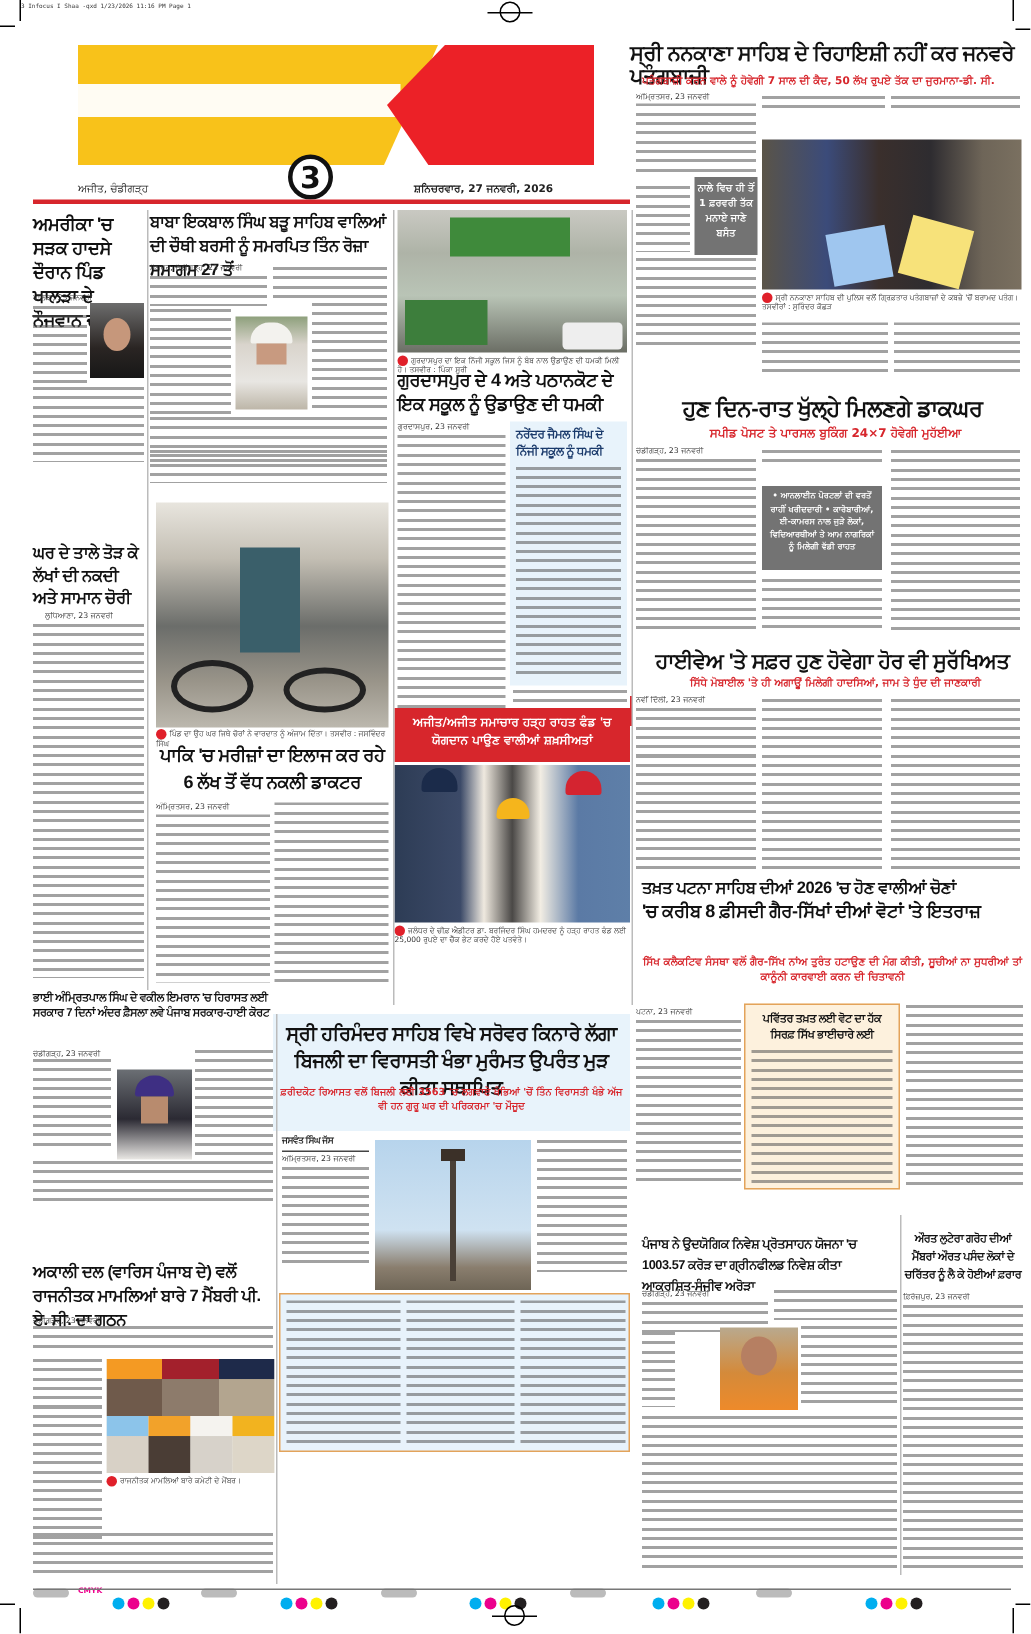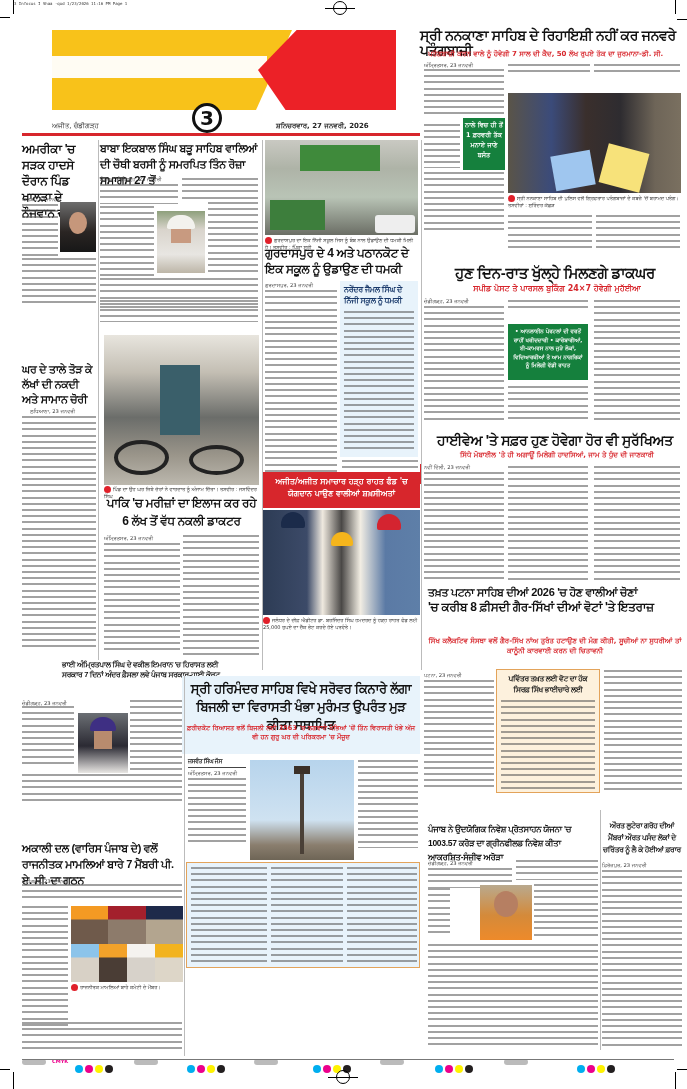--- a/index.html
+++ b/index.html
@@ -22,21 +22,21 @@
   .dateline-right { left: 276px; top: 122px; font-size: 7px; font-weight: bold; color:#222; }
   .rule-red { left: 22px; top: 133px; width: 398px; height: 3px; background: #d7262c; }
   
   .hl { font-family: "Liberation Sans Narrow", "Liberation Sans", sans-serif; font-weight: bold; color: #111; line-height: 1.1; letter-spacing: -0.3px; }
   .sub-red { color: #d7262c; font-weight: bold; }
   .body-text { font-size: 5.2px; line-height: 6.4px; color: #333; text-align: justify; overflow: hidden; }
   .fake-lines { background: repeating-linear-gradient(to bottom, #555 0 2px, transparent 2px 6.2px); opacity: .55; }
   .photo { background: #999; overflow: hidden; }
   .caption { font-size: 5px; line-height: 6px; color: #333; }
   .red-dot { display:inline-block; width:7px; height:7px; border-radius:50%; background:#e0202a; vertical-align: middle; margin-right: 2px; }
-  .blue-box { background: #15803d; color: #fff; font-weight: bold; text-align: center; }
+  .blue-box { background: #737373; color: #fff; font-weight: bold; text-align: center; }
   .red-banner { background: #d7262c; color: #fff; font-weight: bold; text-align: center; }
   .beige-box { background: #fdf1dd; border: 1px solid #e3a35a; }
   .lightblue-box { background: #e8f3fb; }
   .col-rule { width: 1px; background: #bbb; }
   .dot { display:inline-block; width:8px; height:8px; border-radius:50%; margin: 0 1px; }
 </style>
 </head>
 <body>
 
 <div class="abs slug">3 Infocus I Shaa -qxd  1/23/2026  11:16 PM  Page 1</div>
@@ -153,21 +153,21 @@
 <div class="abs hl" style="left:428px;top:601px;width:254px;font-size:12px;">'ਚ ਕਰੀਬ 8 ਫ਼ੀਸਦੀ ਗੈਰ-ਸਿੱਖਾਂ ਦੀਆਂ ਵੋਟਾਂ 'ਤੇ ਇਤਰਾਜ਼</div>
 <div class="abs sub-red" style="left:428px;top:636px;width:254px;font-size:7px;line-height:10px;text-align:center;">ਸਿੱਖ ਕਲੈਕਟਿਵ ਸੰਸਥਾ ਵਲੋਂ ਗੈਰ-ਸਿੱਖ ਨਾਂਅ ਤੁਰੰਤ ਹਟਾਉਣ ਦੀ ਮੰਗ ਕੀਤੀ, ਸੂਚੀਆਂ ਨਾ ਸੁਧਰੀਆਂ ਤਾਂ ਕਾਨੂੰਨੀ ਕਾਰਵਾਈ ਕਰਨ ਦੀ ਚਿਤਾਵਨੀ</div>
 <div class="abs body-text" style="left:424px;top:672px;width:70px;height:6px;">ਪਟਨਾ, 23 ਜਨਵਰੀ</div>
 <div class="abs fake-lines" style="left:424px;top:680px;width:70px;height:110px;"></div>
 <div class="abs beige-box" style="left:496px;top:669px;width:104px;height:124px;">
   <div class="hl" style="font-size:7.5px;line-height:11px;padding:3px;text-align:center;">ਪਵਿੱਤਰ ਤਖ਼ਤ ਲਈ ਵੋਟ ਦਾ ਹੱਕ ਸਿਰਫ਼ ਸਿੱਖ ਭਾਈਚਾਰੇ ਲਈ</div>
   <div class="fake-lines" style="margin:2px 4px;height:90px;"></div>
 </div>
 <div class="abs fake-lines" style="left:604px;top:670px;width:78px;height:124px;"></div>
 
-<div class="abs hl" style="left:22px;top:660px;width:160px;font-size:7.5px;line-height:10px;margin-left:40px;">ਭਾਈ ਅੰਮ੍ਰਿਤਪਾਲ ਸਿੰਘ ਦੇ ਵਕੀਲ ਇਮਰਾਨ 'ਚ ਹਿਰਾਸਤ ਲਈ ਸਰਕਾਰ 7 ਦਿਨਾਂ ਅੰਦਰ ਫ਼ੈਸਲਾ ਲਵੇ ਪੰਜਾਬ ਸਰਕਾਰ-ਹਾਈ ਕੋਰਟ</div>
+<div class="abs hl" style="left:22px;top:660px;width:160px;font-size:7.5px;line-height:10px;">ਭਾਈ ਅੰਮ੍ਰਿਤਪਾਲ ਸਿੰਘ ਦੇ ਵਕੀਲ ਇਮਰਾਨ 'ਚ ਹਿਰਾਸਤ ਲਈ ਸਰਕਾਰ 7 ਦਿਨਾਂ ਅੰਦਰ ਫ਼ੈਸਲਾ ਲਵੇ ਪੰਜਾਬ ਸਰਕਾਰ-ਹਾਈ ਕੋਰਟ</div>
 <div class="abs body-text" style="left:22px;top:700px;width:78px;height:6px;">ਚੰਡੀਗੜ੍ਹ, 23 ਜਨਵਰੀ</div>
 <div class="abs fake-lines" style="left:22px;top:706px;width:52px;height:62px;"></div>
 <div class="abs photo" style="left:78px;top:713px;width:50px;height:60px;background:linear-gradient(180deg,#6b6f74,#2b2a33 55%,#e9e7e4);">
   <div style="position:absolute;left:12px;top:4px;width:26px;height:14px;border-radius:13px 13px 2px 2px;background:#3e2f83;"></div>
   <div style="position:absolute;left:16px;top:18px;width:18px;height:18px;background:#b88b6e;"></div>
 </div>
 <div class="abs fake-lines" style="left:130px;top:700px;width:52px;height:72px;"></div>
 <div class="abs fake-lines" style="left:22px;top:774px;width:160px;height:30px;"></div>
 
 <div class="abs lightblue-box" style="left:182px;top:676px;width:238px;height:78px;"></div>

